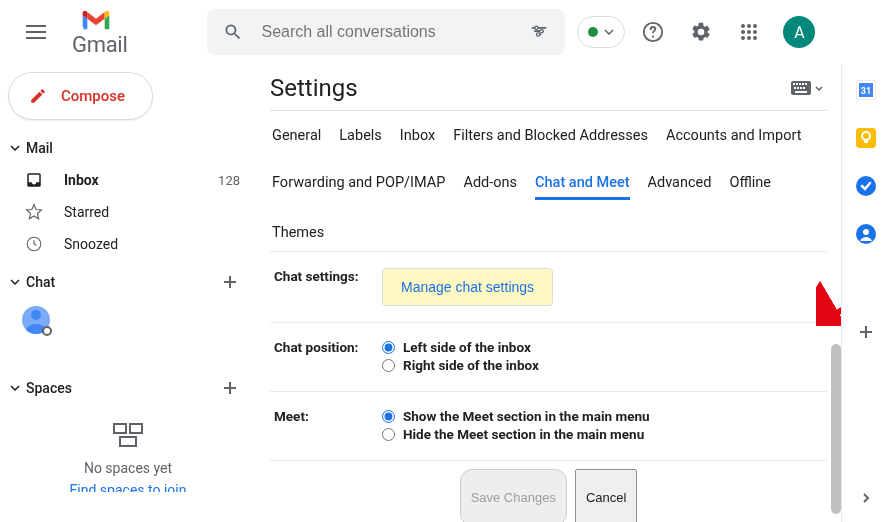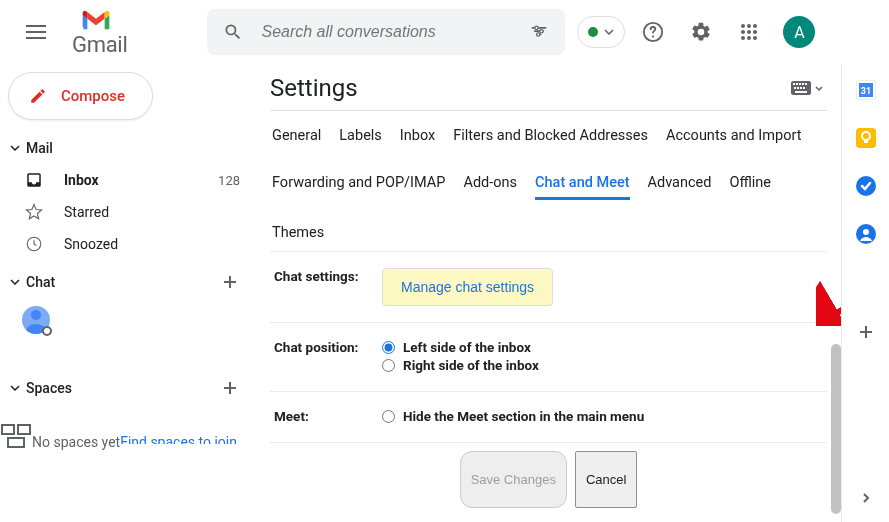--- a/index.html
+++ b/index.html
@@ -5,21 +5,21 @@
 * { box-sizing: border-box; margin: 0; padding: 0; }
 body { font-family: 'Google Sans', Roboto, Arial, sans-serif; font-size: 14px; color: #202124; background: #fff; width: 889px; height: 522px; overflow: hidden; position: relative; }
 
 
 .header { display: flex; align-items: center; height: 64px; padding: 0 12px; }
 .menu-btn { width: 48px; height: 48px; border-radius: 50%; display: flex; align-items: center; justify-content: center; cursor: pointer; }
 .gmail-logo { display: flex; align-items: center; margin-left: 4px; flex-direction: column; }
 .gmail-logo svg { width: 32px; height: 24px; }
 .gmail-text { font-size: 22px; color: #5f6368; margin-left: 8px; font-weight: 400; letter-spacing: -0.3px; }
 .search-box { margin-left: 80px; background: #f1f3f4; border-radius: 8px; height: 46px; width: 358px; display: flex; align-items: center; padding: 0 8px; }
-.search-box input { border: none; background: transparent; outline: none; flex: 1; font-size: 16px; color: #5f6368; margin-left: 10px; font-style: italic; }
+.search-box input { border: none; background: transparent; outline: none; flex: 1; font-size: 16px; color: #5f6368; margin-left: 10px; }
 .search-icon-btn { width: 36px; height: 36px; display: flex; align-items: center; justify-content: center; }
 .options-icon { width: 36px; height: 36px; display: flex; align-items: center; justify-content: center; margin-left: auto; }
 .status-chip { margin-left: 12px; border: 1px solid #dadce0; border-radius: 20px; height: 32px; padding: 0 10px; display: flex; align-items: center; gap: 6px; }
 .status-dot { width: 10px; height: 10px; border-radius: 50%; background: #1e8e3e; }
 .header-right { display: flex; align-items: center; gap: 8px; margin-left: 8px; }
 .icon-btn { width: 40px; height: 40px; border-radius: 50%; display: flex; align-items: center; justify-content: center; cursor: pointer; }
 .avatar { width: 32px; height: 32px; border-radius: 50%; background: #00897b; color: #fff; display: flex; align-items: center; justify-content: center; font-size: 16px; margin-left: 6px; }
 
 
 .body-row { display: flex; height: 458px; }
@@ -37,21 +37,21 @@
 .nav-item .label { margin-left: 18px; flex: 1; font-size: 14px; color: #202124; }
 .nav-item.bold .label { font-weight: 700; }
 .nav-item .count { font-size: 13px; color: #5f6368; }
 
 .chat-avatar { margin: 8px 0 0 22px; position: relative; width: 28px; height: 28px; }
 .chat-avatar .circ { width: 28px; height: 28px; border-radius: 50%; background: #7baaf7; position: relative; overflow: hidden; }
 .chat-avatar .circ::before { content:''; position:absolute; top:4px; left:9px; width:10px; height:10px; border-radius:50%; background:#4285f4; }
 .chat-avatar .circ::after { content:''; position:absolute; bottom:-4px; left:4px; width:20px; height:14px; border-radius:50% 50% 0 0; background:#4285f4; }
 .chat-avatar .pres { position:absolute; bottom:-2px; right:-2px; width:10px; height:10px; border-radius:50%; background:#fff; border:2px solid #5f6368; }
 
-.spaces-placeholder { display: flex; flex-direction: row; align-items: center; margin-top: 18px; }
+.spaces-placeholder { display: flex; flex-direction: column; align-items: center; margin-top: 18px; }
 .no-spaces { font-size: 14px; color: #5f6368; margin-top: 12px; }
 .find-spaces { font-size: 14px; color: #1a73e8; margin-top: 6px; }
 
 
 .main { flex: 1; padding: 10px 14px 0 14px; position: relative; overflow: hidden; }
 .settings-header { display: flex; align-items: center; margin-bottom: 8px; }
 .settings-title { font-size: 24px; font-weight: 400; flex: 1; }
 .lang-sel { display: flex; align-items: center; gap: 4px; padding: 2px 4px; }
 .divider-line { height: 1px; background: #e0e0e0; margin-bottom: 6px; }
 
@@ -310,20 +310,24 @@
             <input type="radio" name="cp" style="">
             <span>Right side of the inbox</span>
           </label>
       </div>
     </div>
 
     <div class="setting-block">
       <div class="setting-label">Meet:</div>
       <div class="setting-body">
         <label class="radio-row">
+            <input type="radio" name="mt" checked="" style="">
+            <span>Show the Meet section in the main menu</span>
+          </label>
+        <label class="radio-row">
             <input type="radio" name="mt" style="">
             <span>Hide the Meet section in the main menu</span>
           </label>
       </div>
     </div>
 
     <div class="btn-row">
       <button class="save-btn" disabled="">Save Changes</button>
       <button class="cancel-btn">Cancel</button>
     </div>

